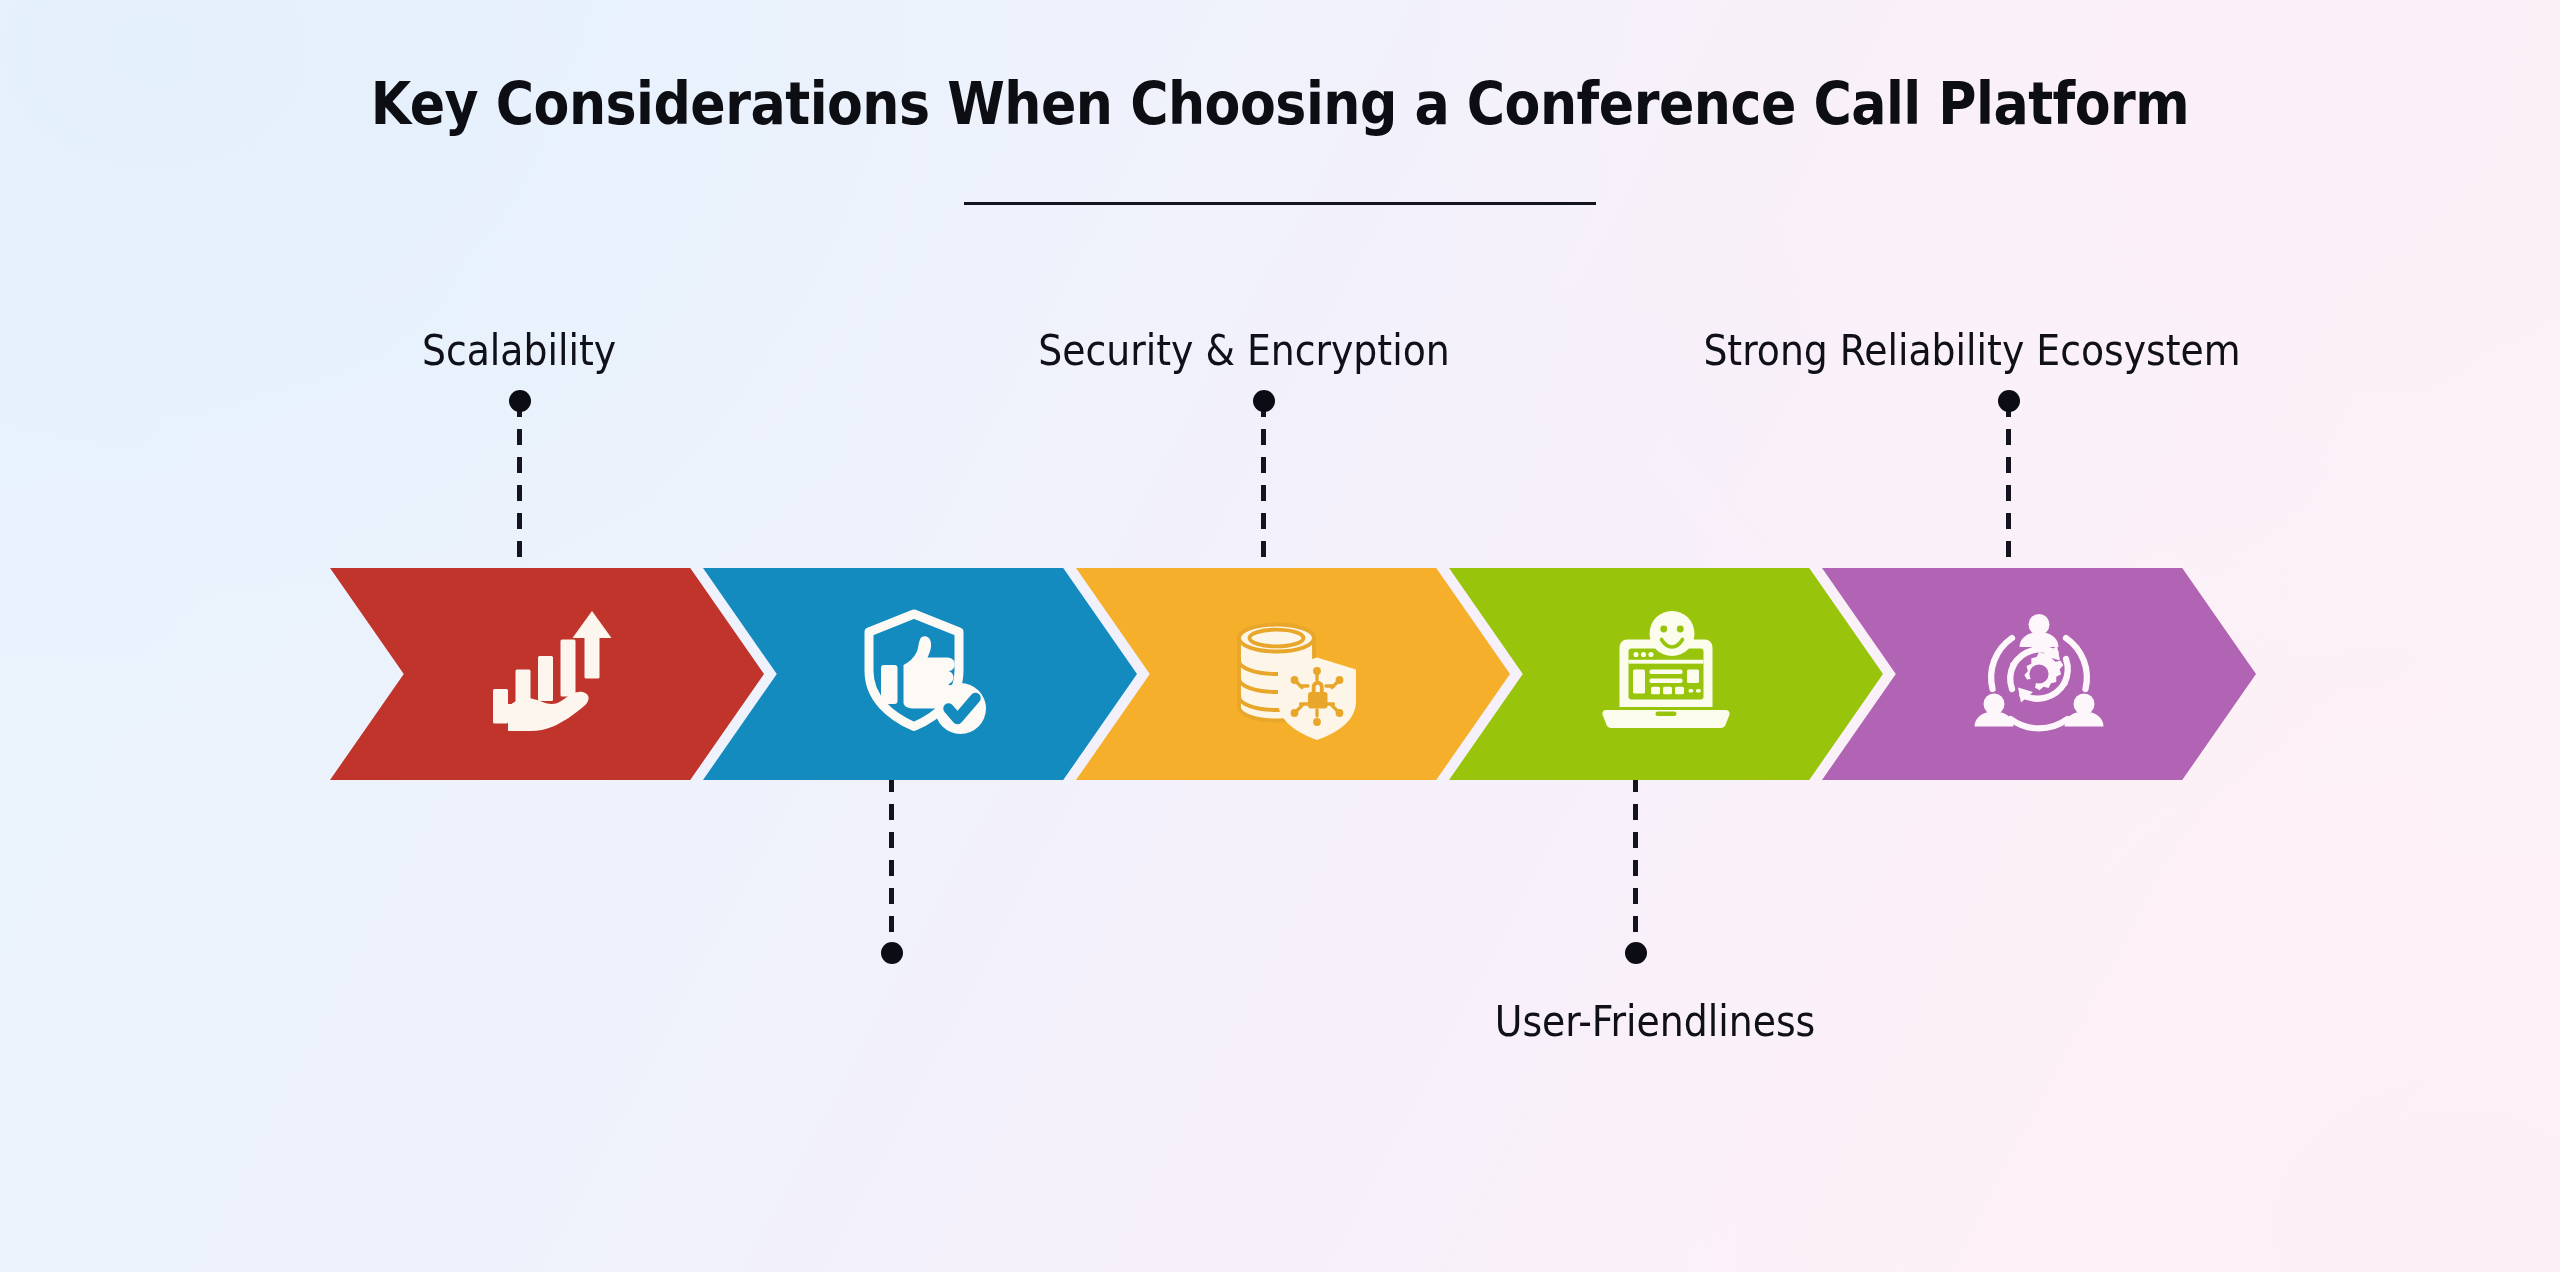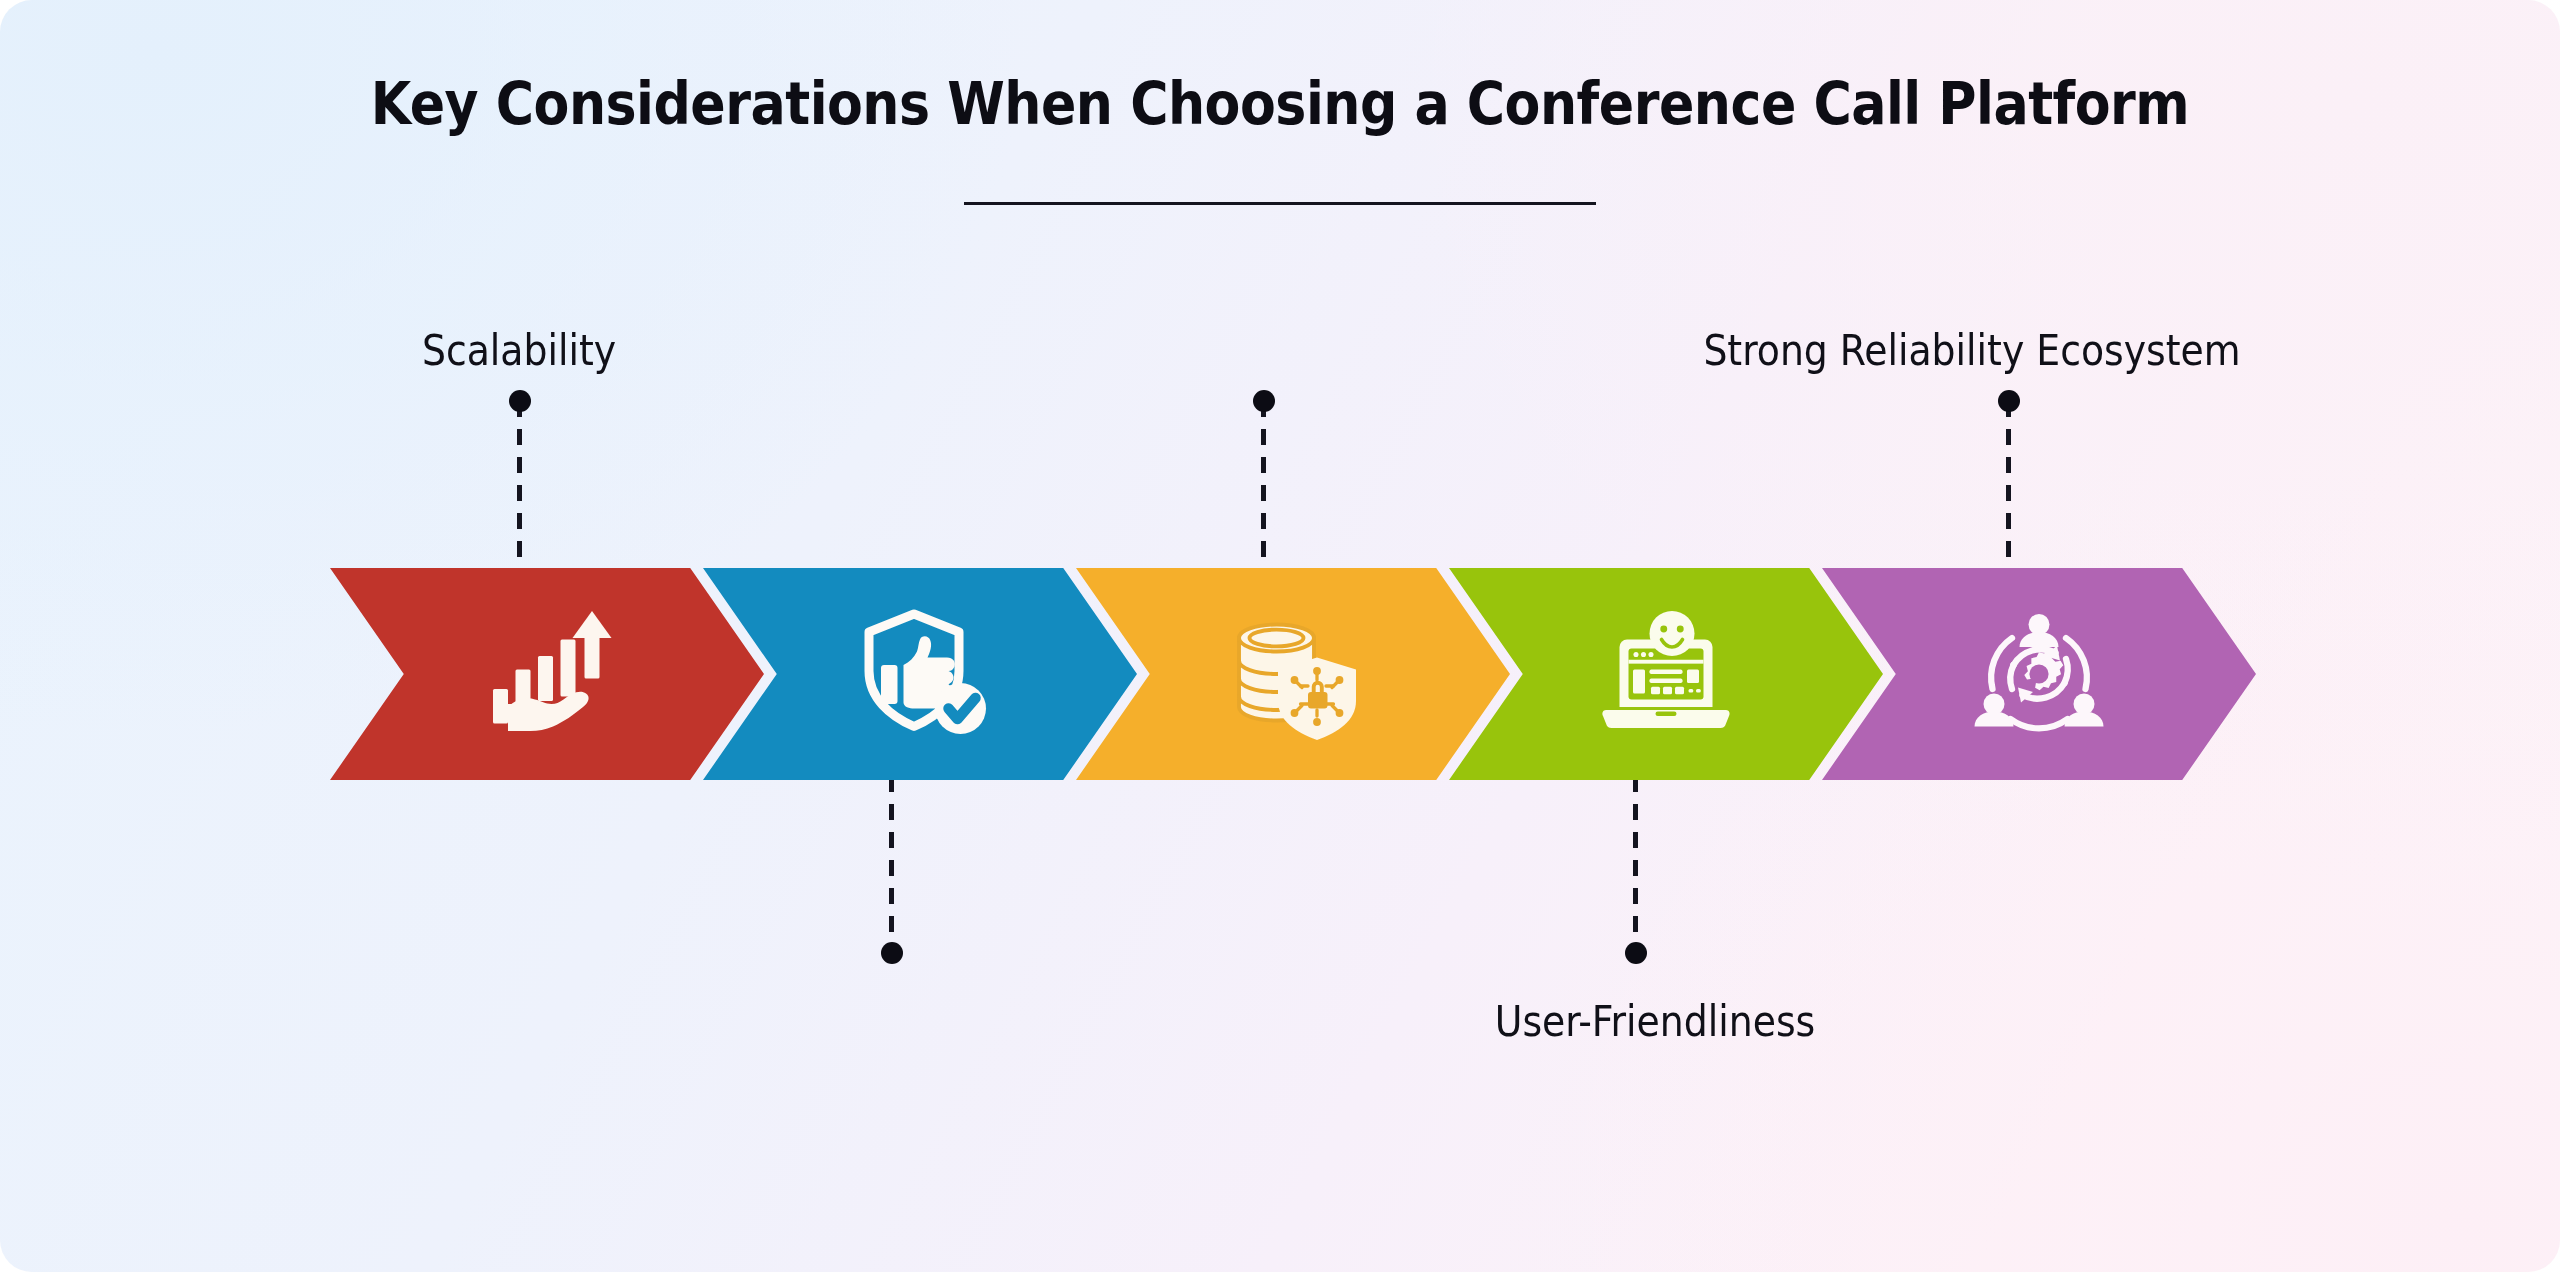--- a/index.html
+++ b/index.html
@@ -17,21 +17,20 @@
   #canvas {
     position: relative;
     width: 2560px;
     height: 1272px;
     overflow: hidden;
     background:
       radial-gradient(ellipse 1400px 1100px at 6% 4%,   #e4f0fc 0%, rgba(228,240,252,0) 62%),
       radial-gradient(ellipse 1500px 1200px at 96% 96%, #fdeff6 0%, rgba(253,239,246,0) 64%),
       radial-gradient(ellipse 1600px 1300px at 92% 8%,  #fbf0f7 0%, rgba(251,240,247,0) 60%),
       linear-gradient(118deg, #e9f3fd 0%, #eef2fc 34%, #f7f0fa 60%, #fdf2f8 82%, #fdf5f9 100%);
-    border-radius: 32px;
   }
 
   
   .title {
     position: absolute;
     left: 0;
     top: 70px;
     width: 2560px;
     text-align: center;
     font-size: 58px;
@@ -306,19 +305,20 @@
             <path d="M67 85c0-6.2 5.8-10 13-10s13 3.8 13 10z"></path>
           </g>
         </svg>
       </span>
     </div>
 
   </div>
 
   <div class="lbl" style="left:519px; top:326px;">Scalability</div>
 
+  <div class="lbl" style="left:1244px; top:326px;">Security &amp; Encryption</div>
 
   <div class="lbl" style="left:1972px; top:326px;">Strong Reliability Ecosystem</div>
 
 
   <div class="lbl" style="left:1655px; top:997px;">User-Friendliness</div>
 
 </div>
 
 </body></html>

